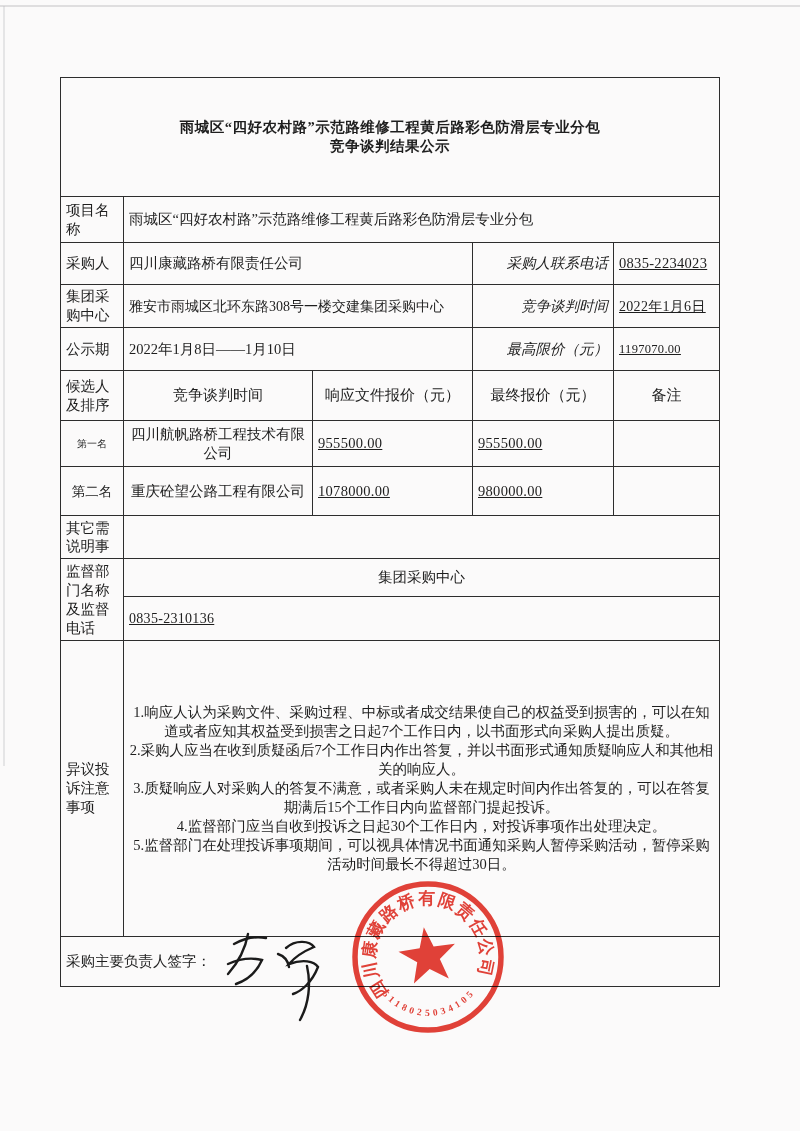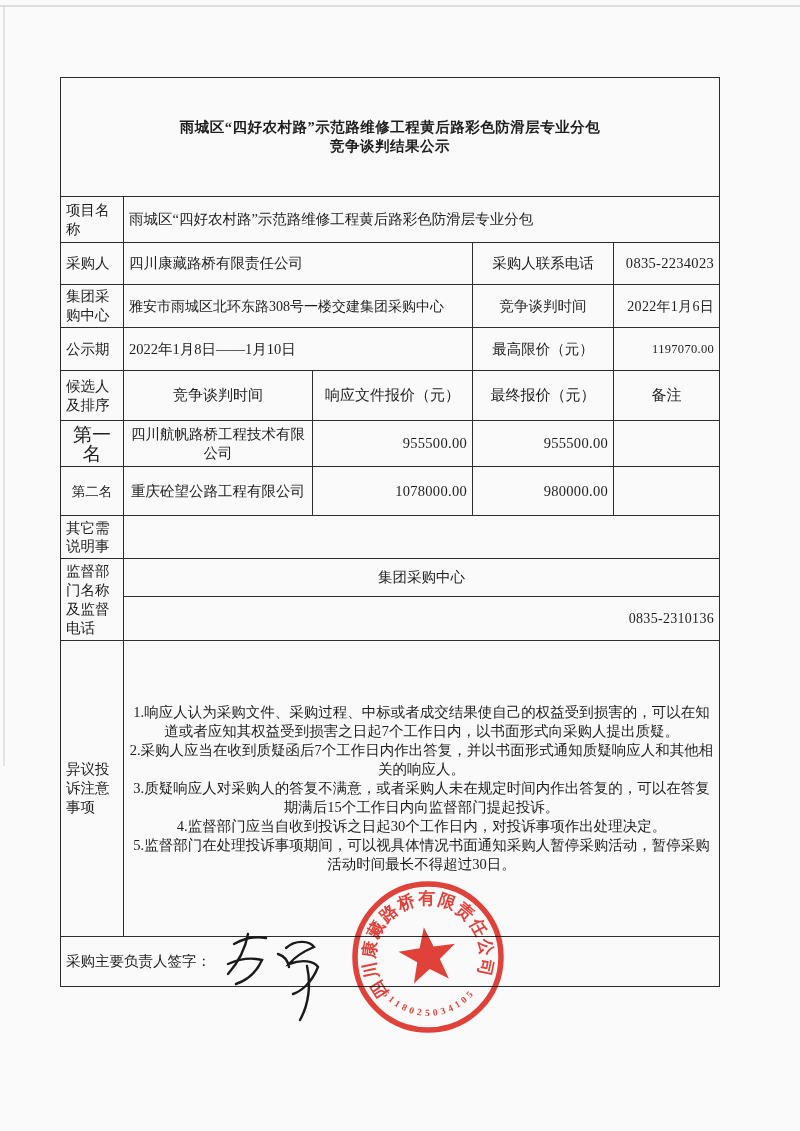--- a/index.html
+++ b/index.html
@@ -25,23 +25,23 @@
     vertical-align:middle;
     overflow:hidden;
     margin-left:20px;
   }
   td.title-cell{
     text-align:center;font-weight:bold;font-size:17.5px;line-height:28px;
     letter-spacing:.5px;padding:0 30px;
   }
   td.lbl{padding:2px 3px 2px 5px;font-size:14.5px;}
   td.center{text-align:center;}
-  td.num{font-size:13.5px;letter-spacing:.3px;text-align:right;}
+  td.num{font-size:13.5px;letter-spacing:.3px;text-align:left;text-decoration:underline;}
   td.val{font-size:15px;}
-  td.small-center{text-align:center;font-size:14px;}
+  td.small-center{text-align:right;font-size:14px;font-style:italic;}
   td.name-cell{text-align:center;font-size:13.5px;padding:2px 2px;}
   td.objection-text{font-size:14.8px;line-height:20.5px;padding:4px 8px 4px 6px;}
   .obj-item{margin:0;text-align:center;}
   td.sign-row{font-size:15px;padding-left:8px;border-top:2px solid #2d2d2d;}
 
   .stamp{position:absolute;left:318px;top:847px;mix-blend-mode:multiply;opacity:.92;}
   .stamp text{fill:#e23228;}
   .signature-svg{position:absolute;left:212px;top:918px;}
 </style>
 </head>
@@ -95,21 +95,21 @@
 
   <tr style="height:50px">
     <td class="lbl">候选人及排序</td>
     <td class="center" style="font-size:15px">竞争谈判时间</td>
     <td class="center" style="font-size:15px">响应文件报价（元）</td>
     <td class="center" style="font-size:15px">最终报价（元）</td>
     <td class="center" style="font-size:15px">备注</td>
   </tr>
 
   <tr style="height:46px">
-    <td class="center" style="font-size:19px">第一名</td>
+    <td class="center" style="font-size:10px">第一名</td>
     <td class="name-cell">四川航帆路桥工程技术有限公司</td>
     <td class="num">955500.00</td>
     <td class="num">955500.00</td>
     <td class="center"></td>
   </tr>
 
   <tr style="height:49px">
     <td class="center" style="font-size:13.5px">第二名</td>
     <td class="name-cell">重庆砼望公路工程有限公司</td>
     <td class="num">1078000.00</td>

